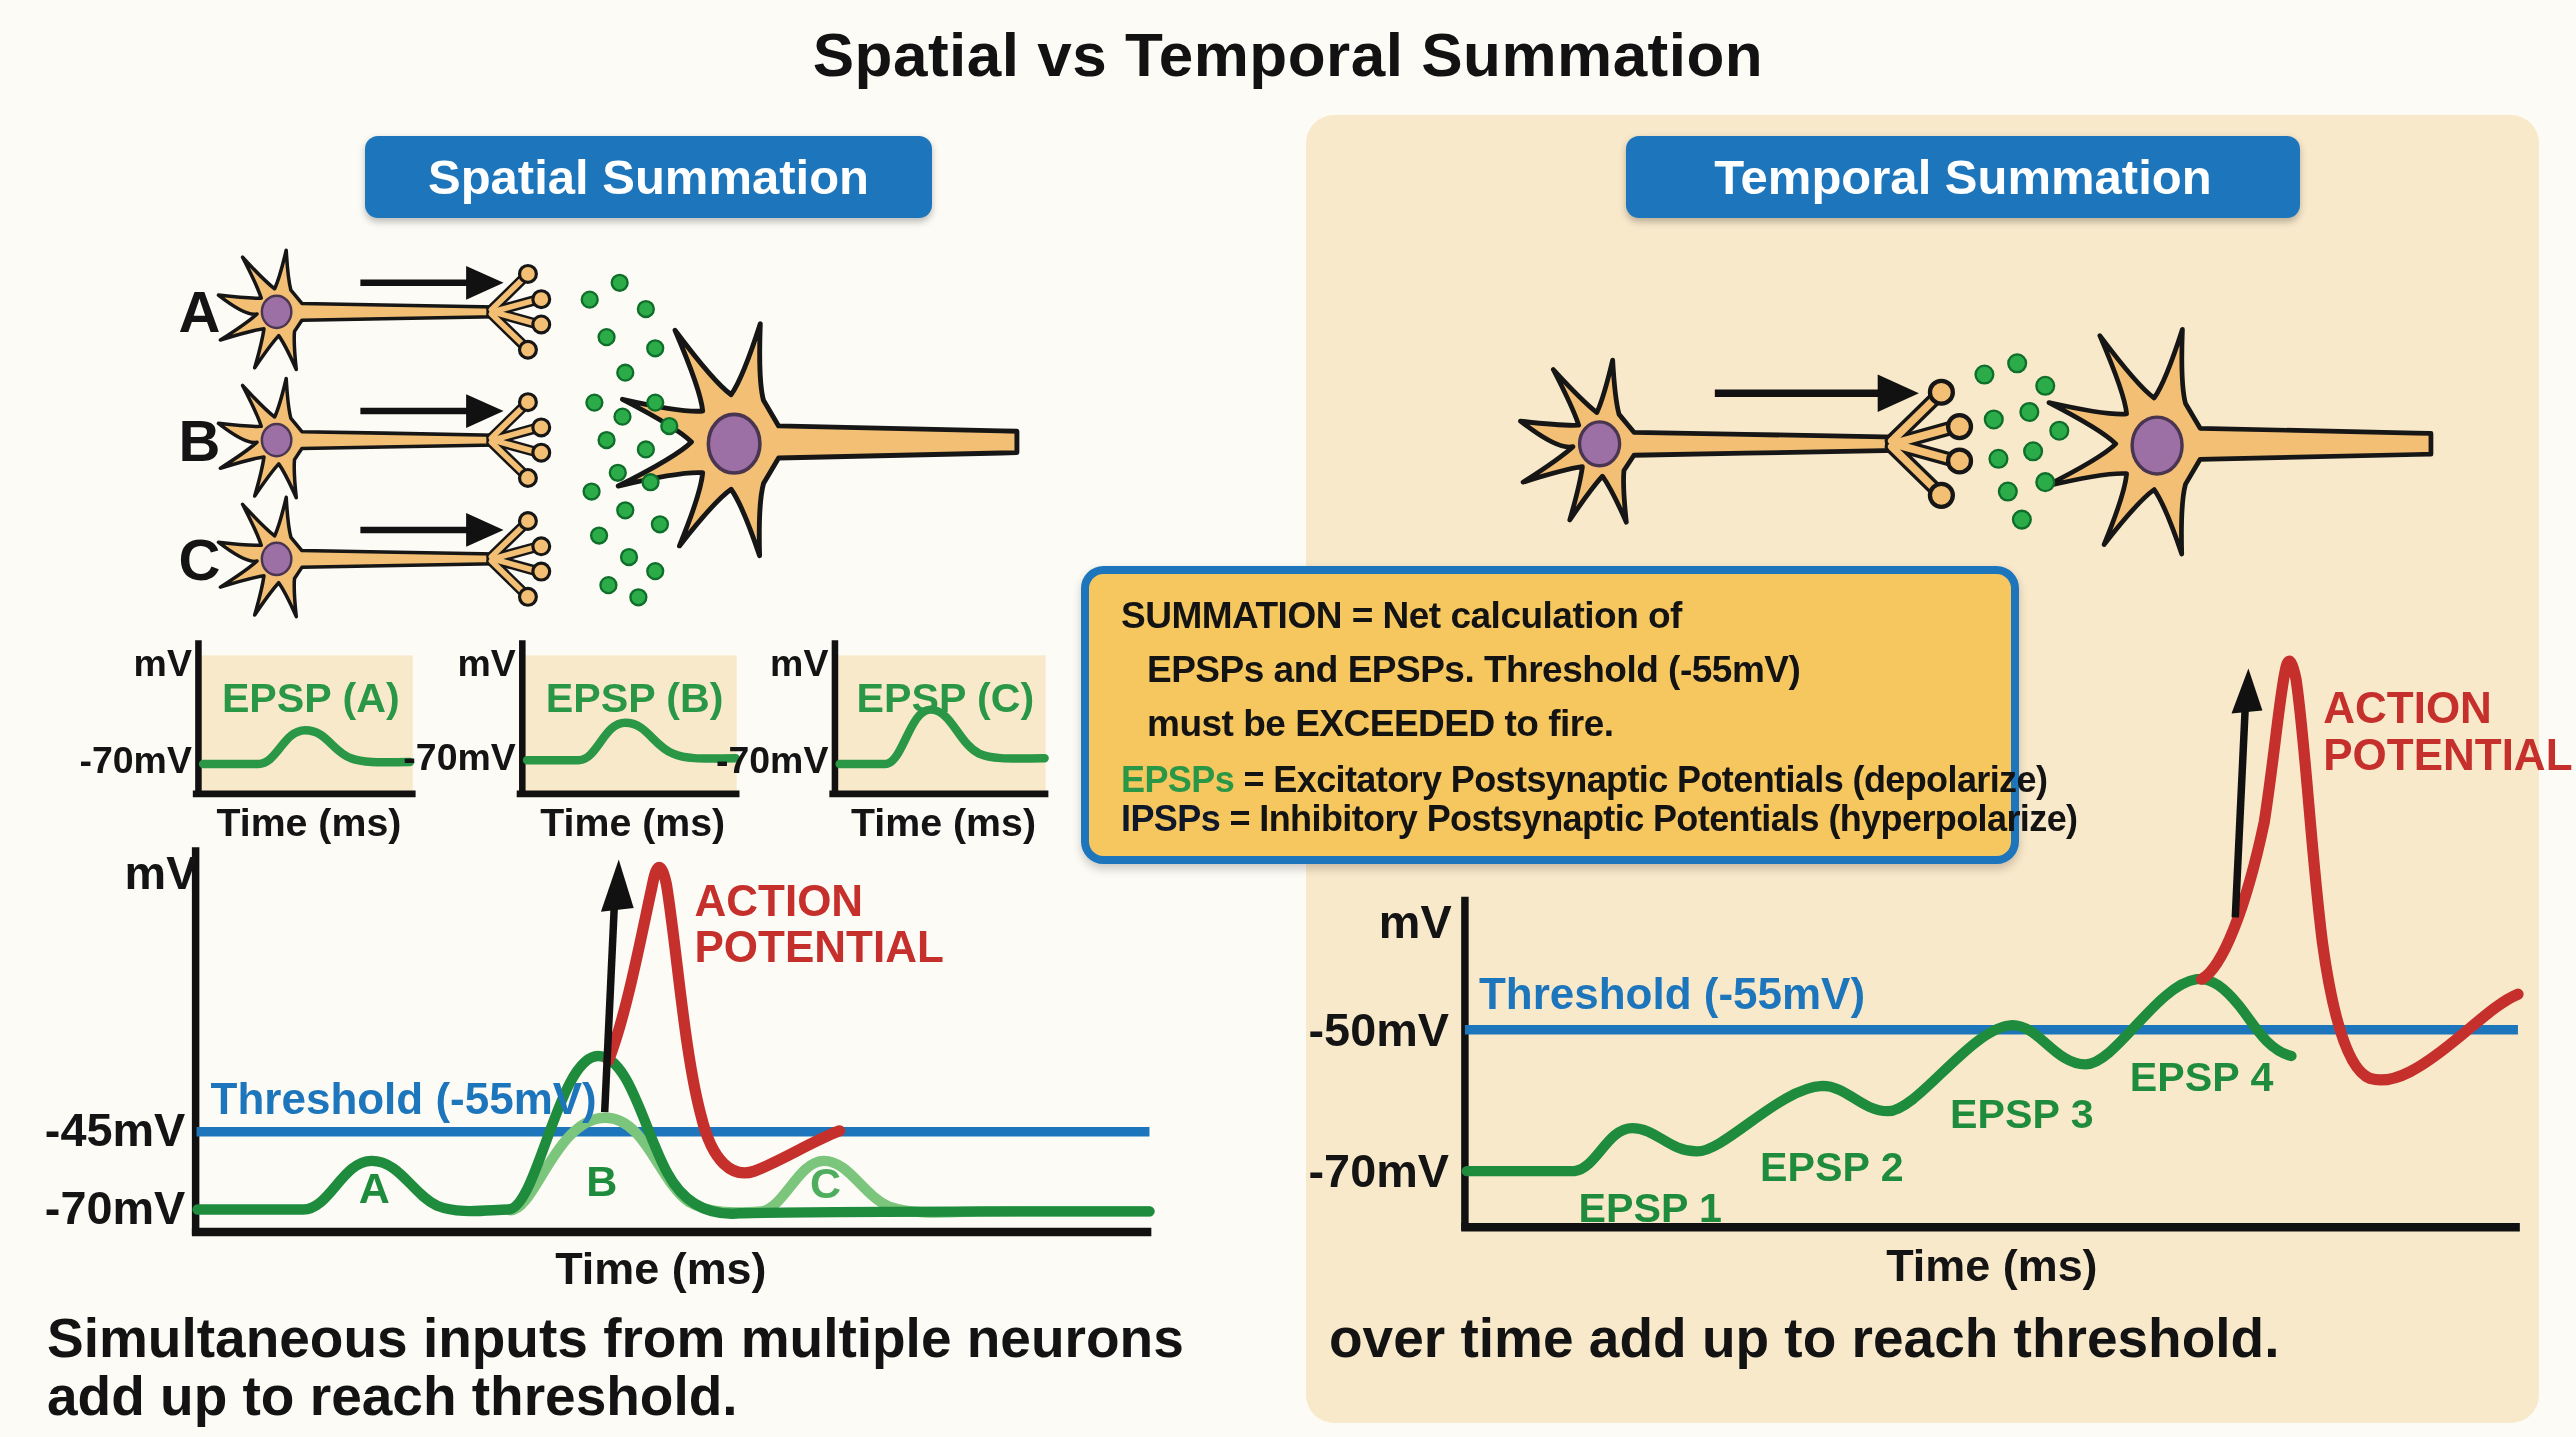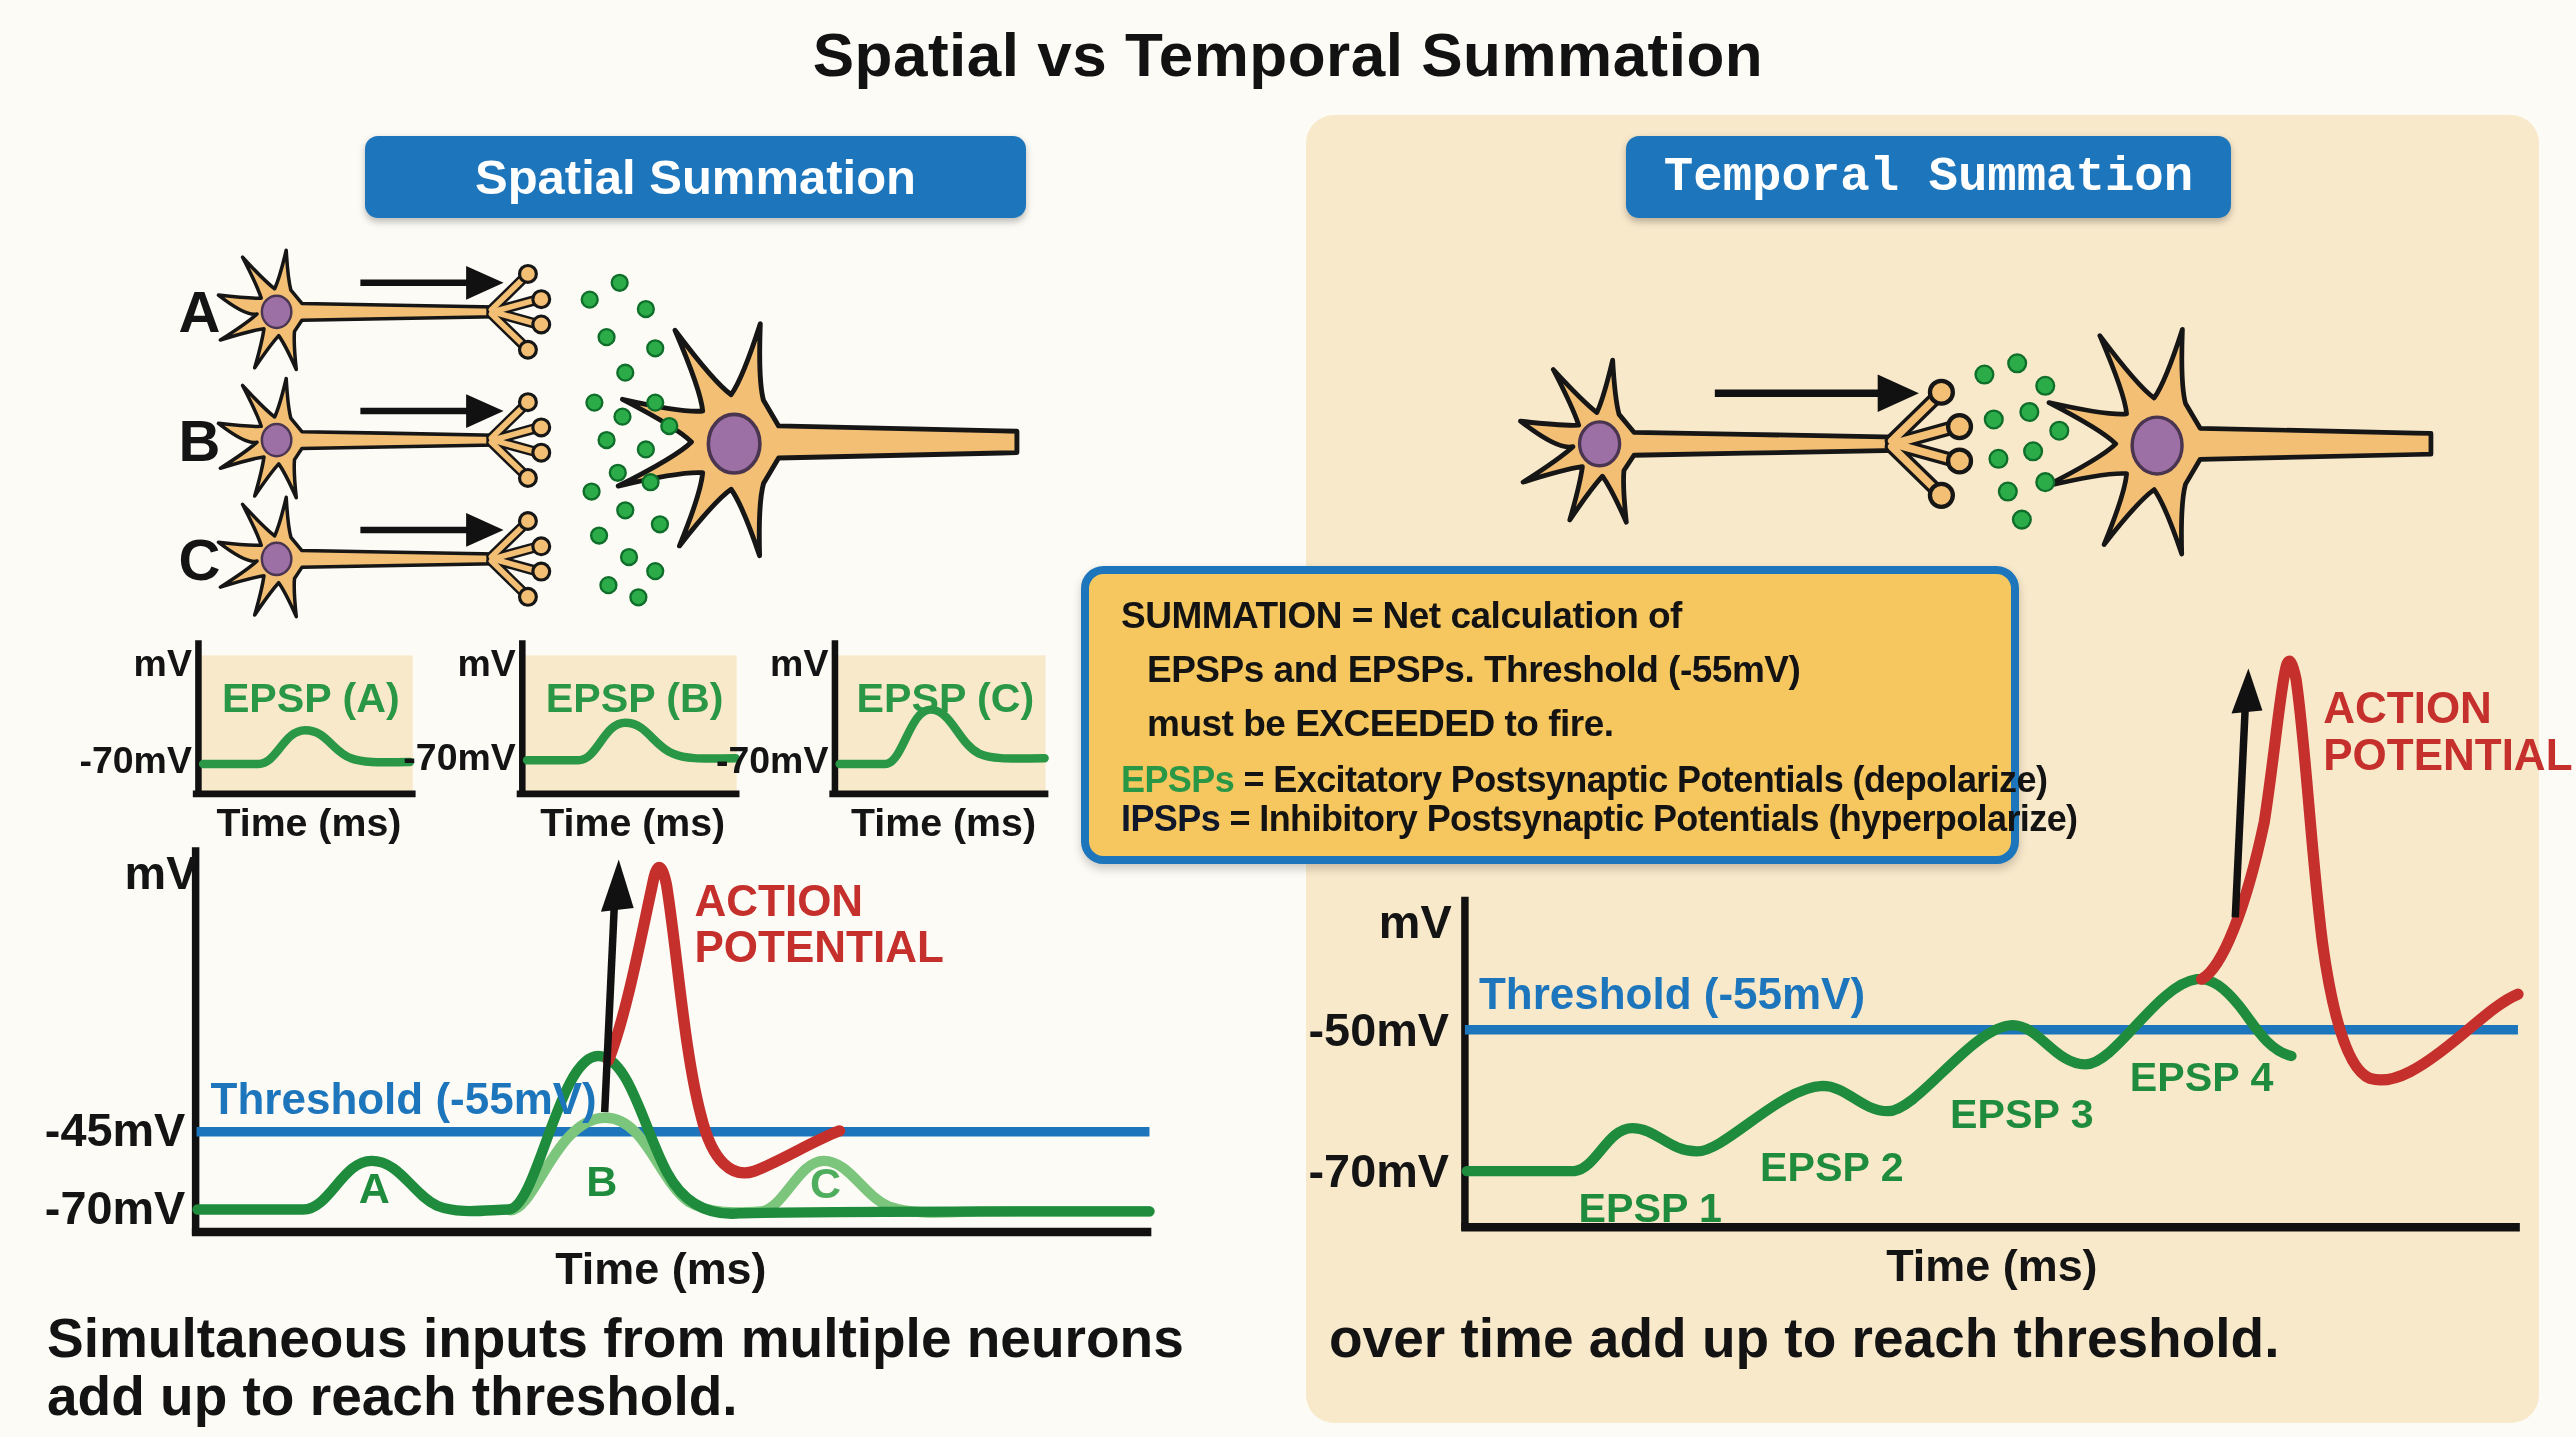--- a/index.html
+++ b/index.html
@@ -3,22 +3,22 @@
 <meta charset="utf-8">
 <style>
   html,body{margin:0;padding:0;background:#e8e8e8;}
   .canvas{position:relative;width:2576px;height:1438px;background:#fcfbf6;overflow:hidden;
           font-family:"Liberation Sans",sans-serif;}
   .abs{position:absolute;}
   .cream-panel{left:1306px;top:115px;width:1233px;height:1308px;background:#f9e9cb;border-radius:28px;}
   .title{left:0;top:19px;width:2576px;text-align:center;font-size:62px;font-weight:bold;color:#121212;letter-spacing:0.5px;}
   .badge{background:#1d76bc;border-radius:13px;color:#fff;font-weight:bold;font-size:49px;
          display:flex;align-items:center;justify-content:center;box-shadow:0 3.7px 7.5px rgba(0,0,0,.25);}
-  .badge-spatial{left:365px;top:136px;width:661px;height:82px;}
-  .badge-temporal{left:1626px;top:136px;width:605px;height:82px;font-family:Liberation Mono, monospace;}
+  .badge-spatial{left:365px;top:136px;width:567px;height:82px;}
+  .badge-temporal{left:1626px;top:136px;width:674px;height:82px;}
   svg{position:absolute;left:0;top:0;}
   .svgtext{font-family:"Liberation Sans",sans-serif;font-weight:700;}
   .sum-box{left:1081px;top:566px;width:938px;height:298px;box-sizing:border-box;
            background:#f5c75e;border:8.4px solid #1d76bc;border-radius:22.5px;
            padding:15px 28px 9.4px 32px;box-shadow:0 4.7px 9.4px rgba(0,0,0,.2);}
   .box-big{font-size:37px;line-height:54px;font-weight:bold;color:#131313;letter-spacing:-0.5px;white-space:nowrap;}
   .box-big.indent{padding-left:26px;}
   .box-small{font-size:36px;line-height:39px;font-weight:bold;color:#131313;letter-spacing:-0.6px;white-space:nowrap;text-align:center;}
   .box-small.first{margin-top:9.4px;}
   .term-green{color:#2a9747;}

